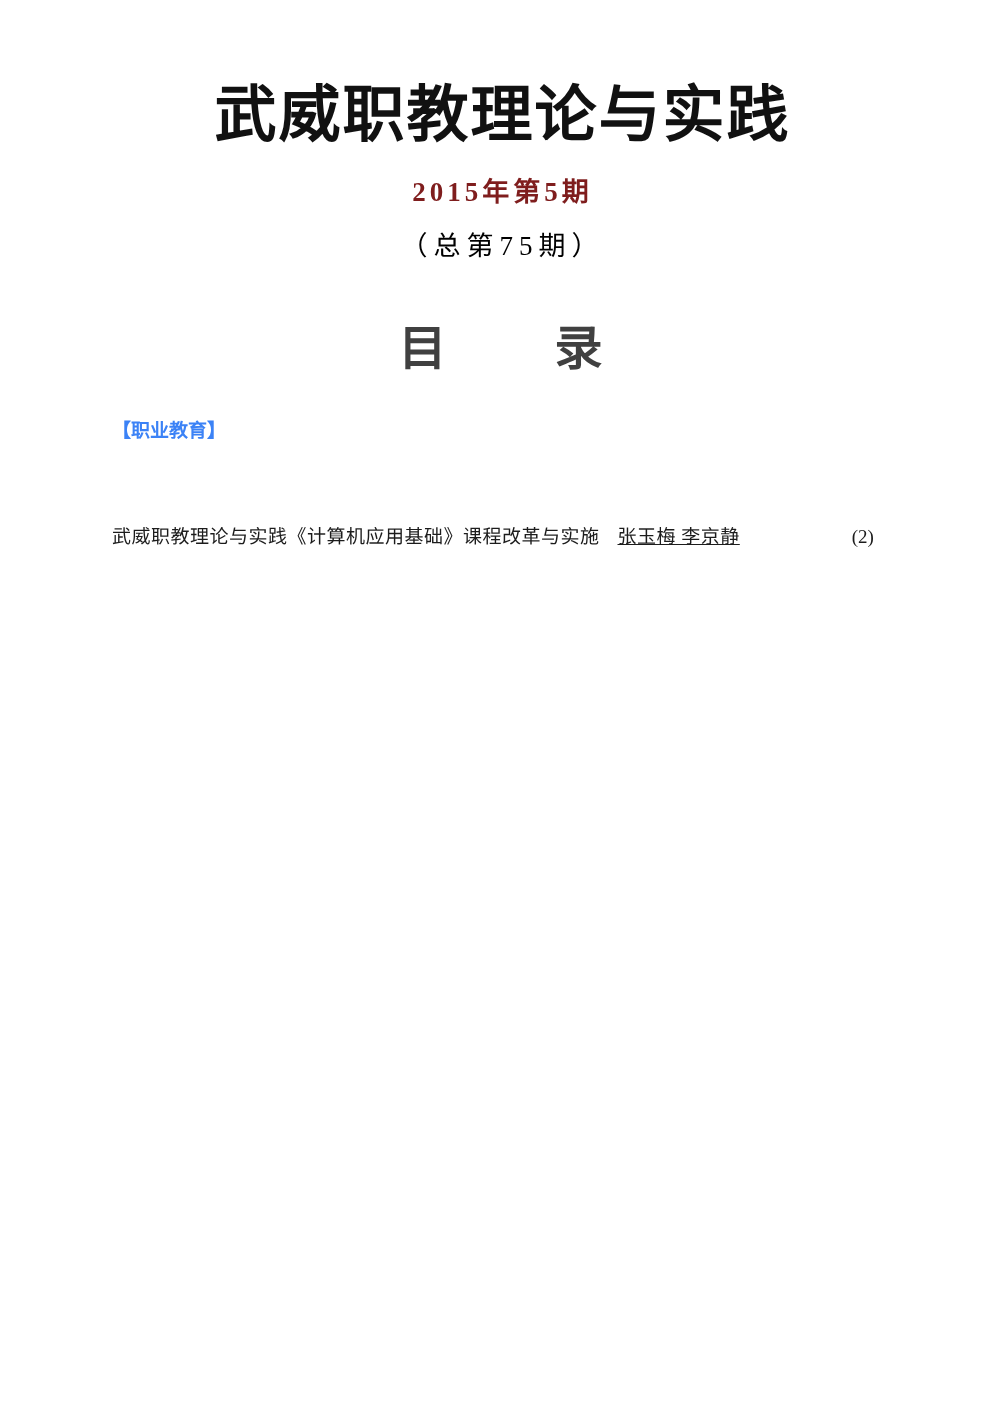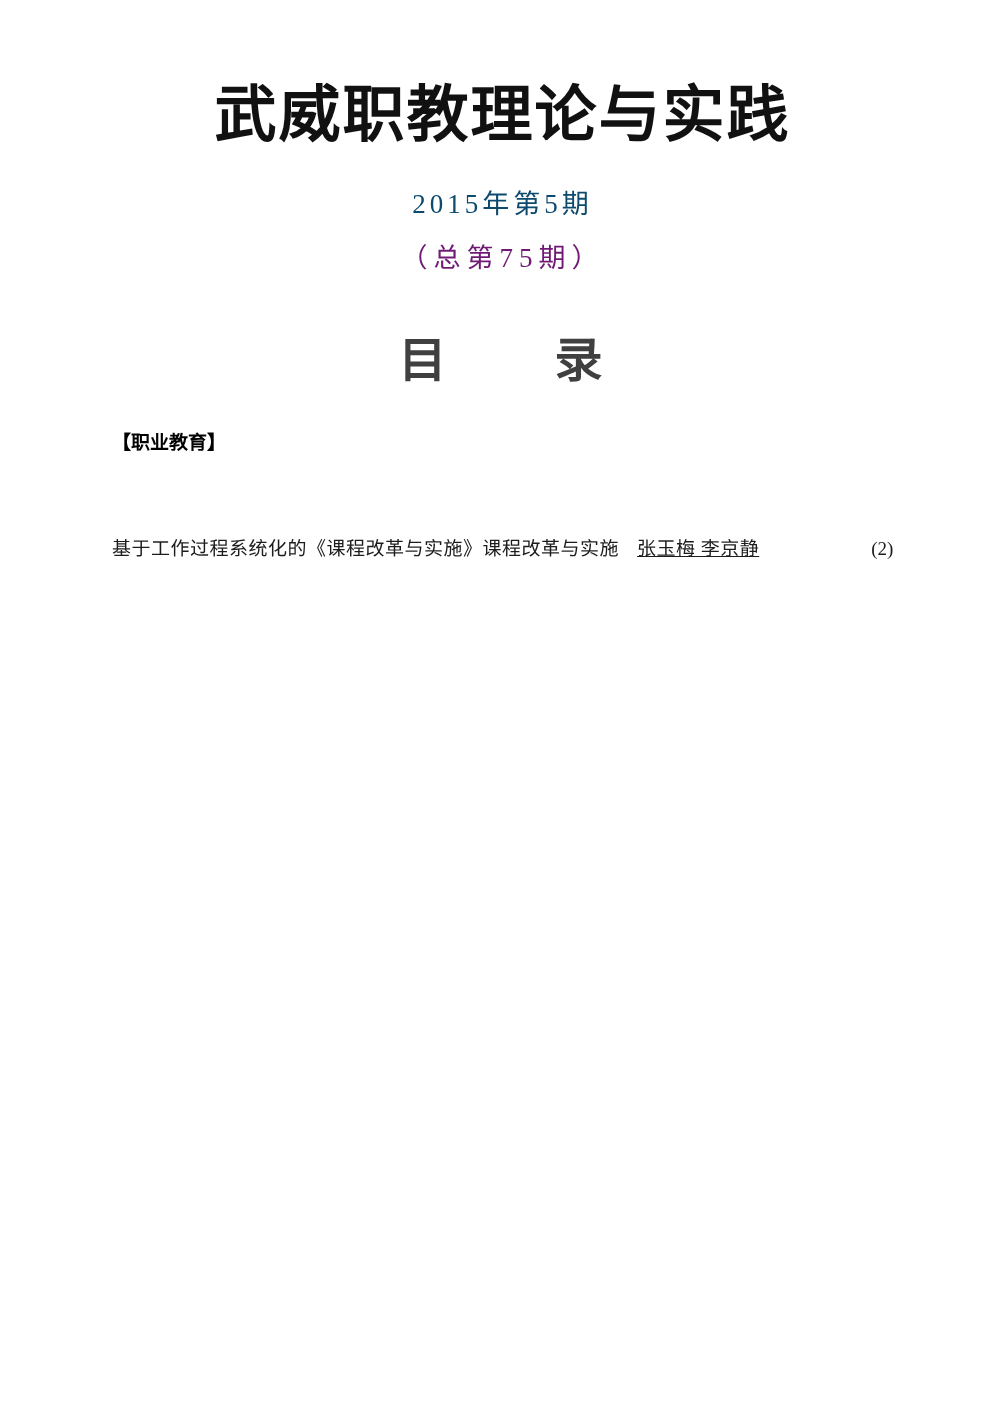--- a/index.html
+++ b/index.html
@@ -21,49 +21,50 @@
   .masthead { text-align: center; }
   .journal-title {
     margin: 0;
     font-size: 62px;
     line-height: 1.2;
     font-weight: 900;
     letter-spacing: 2px;
     color: #111;
   }
   .issue-line {
-    margin-top: 30px;
+    margin-top: 18px;
     font-size: 27px;
     letter-spacing: 4px;
-    color: #0c4a6e;
+    color: #7f1d1d;
+    font-weight: bold;
   }
   .cumulative-line {
     margin-top: 15px;
     font-size: 27px;
     letter-spacing: 6px;
-    color: #701a75;
+    color: #000000;
   }
   .toc-heading {
     margin-top: 46px;
     font-size: 48px;
     font-weight: 900;
     letter-spacing: 4px;
     color: #404040;
   }
   
   .toc {
     margin-top: 38px;
   }
   .sec-header {
     margin: 0;
     font-family: "Liberation Sans", "DejaVu Sans", sans-serif;
     font-weight: 700;
     font-size: 19px;
     line-height: 27.2px;
-    color: #000000;
+    color: #3b82f6;
   }
   .entry {
     display: flex;
     align-items: baseline;
     line-height: 27.2px;
     font-size: 19px;
     white-space: nowrap;
   }
   .entry .title {
     flex: 0 0 auto;
@@ -97,21 +98,21 @@
     <div class="issue-line">2015年第5期</div>
     <div class="cumulative-line">（总第75期）</div>
     <div class="toc-heading">目　　录</div>
   </header>
 
   <main class="toc" id="toc">
   <section class="toc-section">
     <h2 class="sec-header">【职业教育】</h2>
     <div class="entries">
   <div class="entry">
-    <span class="title">基于工作过程系统化的《课程改革与实施》课程改革与实施</span>
+    <span class="title">武威职教理论与实践《计算机应用基础》课程改革与实施</span>
     <span class="leader">································································································································································</span>
     <span class="author">张玉梅 李京静</span>
     <span class="page">(2)</span>
   </div>
 
 </div>
   </section>
 
 </main>
 </div>

